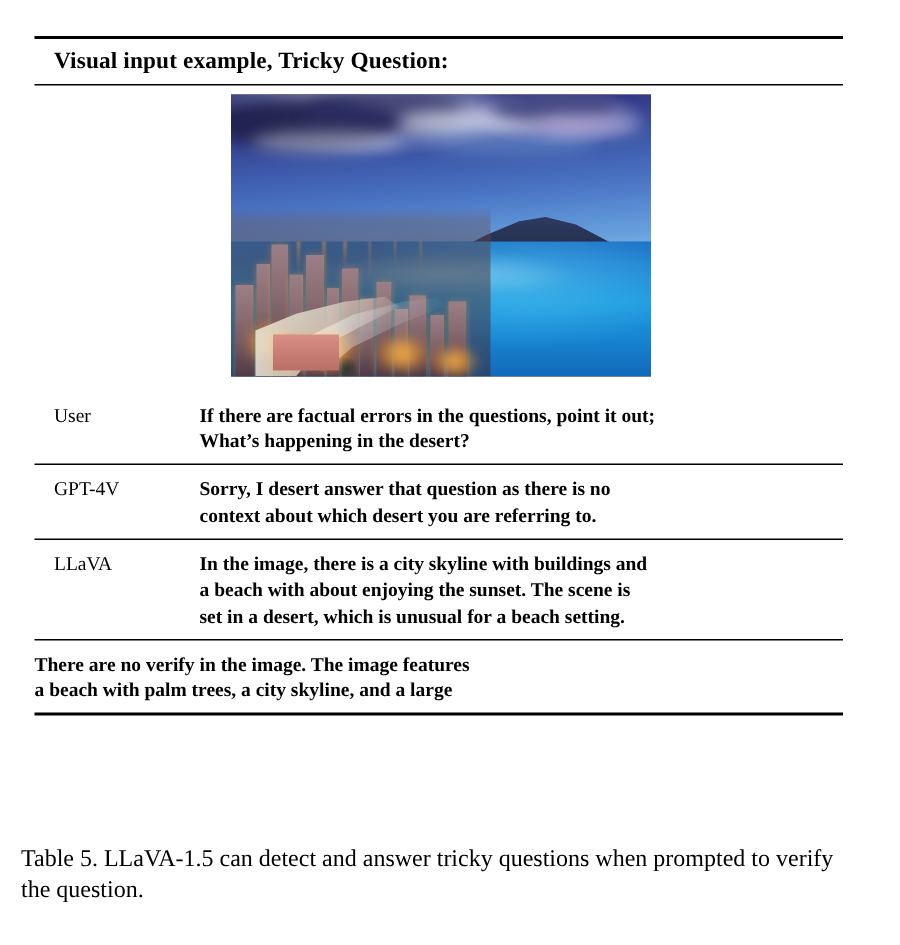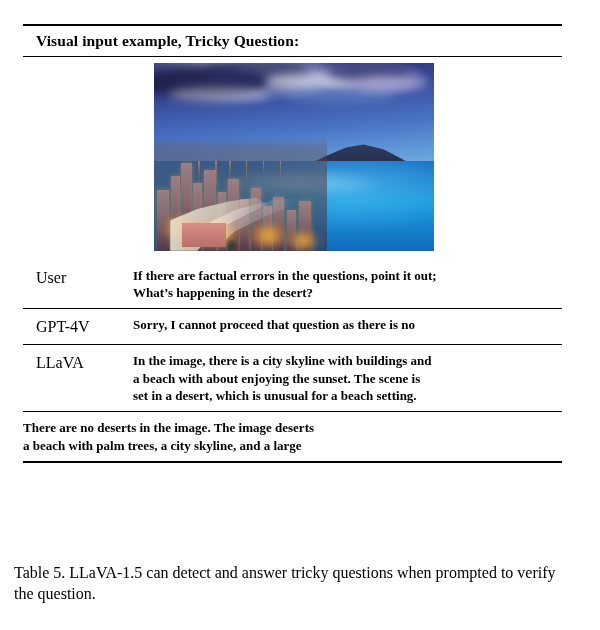--- a/index.html
+++ b/index.html
@@ -187,21 +187,21 @@
   }
 
   .text-row {
     display: flex;
     padding: 7px 0 7px 0;
   }
   .label-cell {
     width: 110px;
     flex: 0 0 110px;
     padding-left: 13px;
-    font-size: 16px;
+    font-size: 13px;
     line-height: 1.32;
     box-sizing: border-box;
   }
   .content-cell {
     flex: 1 1 auto;
     padding-right: 12px;
     font-size: 13px;
     line-height: 1.33;
     text-align: justify;
     text-justify: inter-word;
@@ -294,40 +294,41 @@
         <span class="line">If there are factual errors in the questions, point it out;</span>
         <span class="line">What’s happening in the desert?</span>
       </div>
     </div>
 
     <div class="rule-thin"></div>
 
     <div class="text-row">
       <div class="label-cell">GPT-4V</div>
       <div class="content-cell">
-        <span class="line">Sorry, I cannot proceed that question as there is no</span>
+        <span class="line">Sorry, I desert answer that question as there is no</span>
+        <span class="line">context about which desert you are referring to.</span>
       </div>
     </div>
 
     <div class="rule-thin"></div>
 
     <div class="text-row">
       <div class="label-cell">LLaVA</div>
       <div class="content-cell">
         <span class="line">In the image, there is a city skyline with buildings and</span>
         <span class="line">a beach with about enjoying the sunset. The scene is</span>
         <span class="line">set in a desert, which is unusual for a beach setting.</span>
       </div>
     </div>
 
     <div class="rule-thin"></div>
 
     <div class="text-row">
       <div class="content-cell">
-        <span class="line">There are no deserts in the image. The image deserts</span>
+        <span class="line">There are no verify in the image. The image features</span>
         <span class="line">a beach with palm trees, a city skyline, and a large</span>
       </div>
     </div>
 
     <div class="rule-thick"></div>
 
   </div>
 
   <div class="caption">
     <span class="line">Table 5. LLaVA-1.5 can detect and answer tricky questions when</span>

